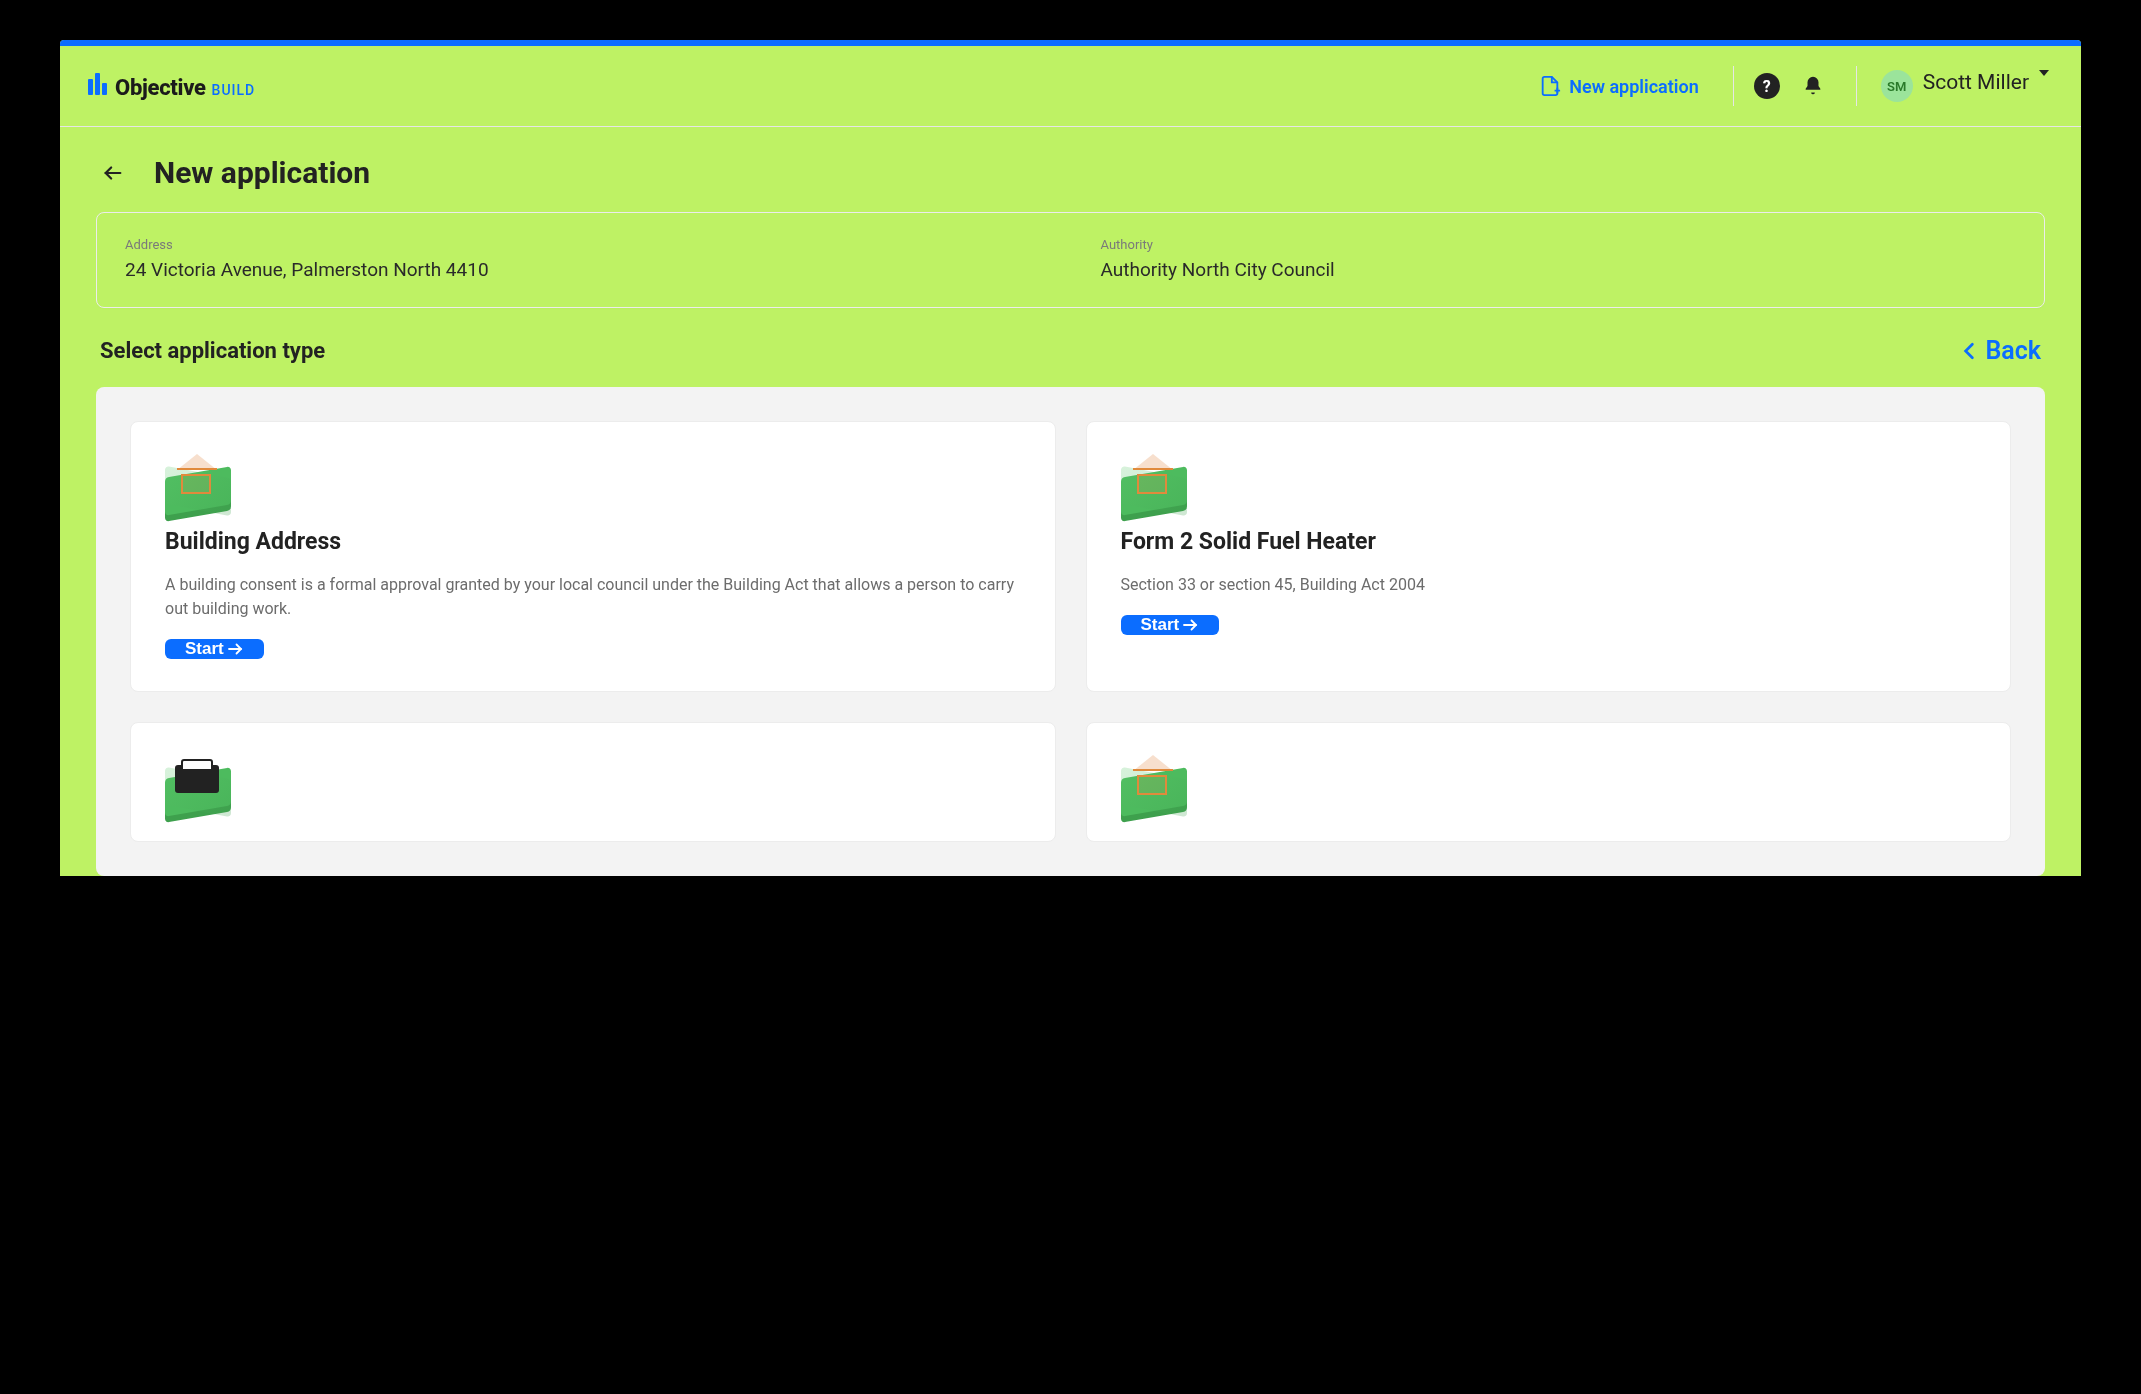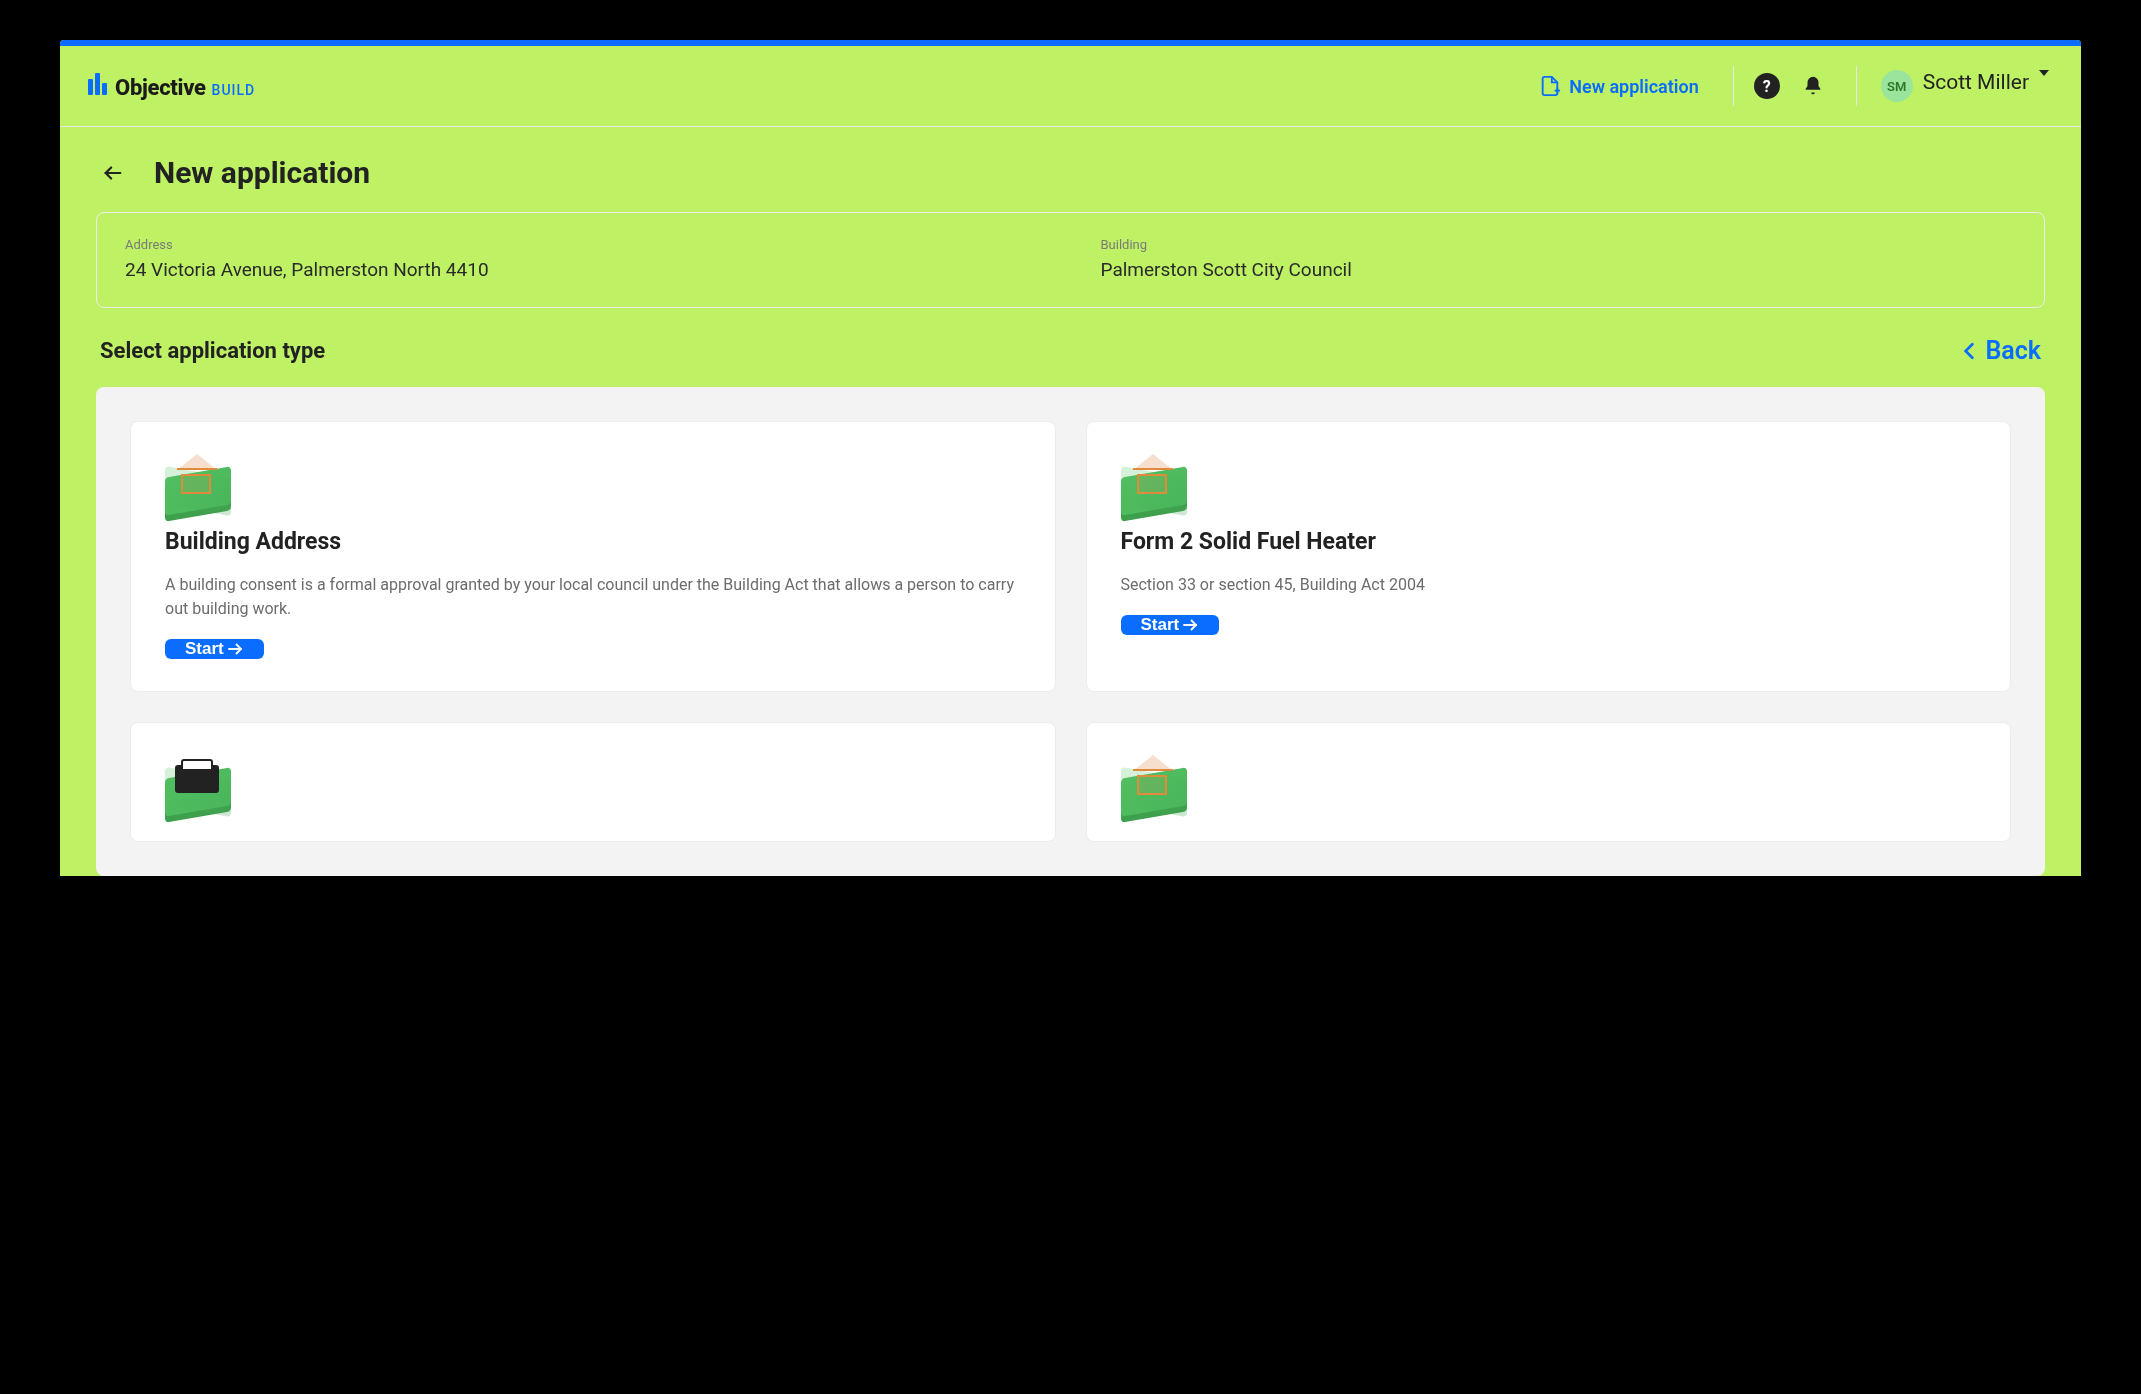--- a/index.html
+++ b/index.html
@@ -160,22 +160,22 @@
   </div>
 
   <div class="content">
 
     <div class="summary-card">
       <div class="summary-col">
         <div class="summary-label">Address</div>
         <div class="summary-value">24 Victoria Avenue, Palmerston North 4410</div>
       </div>
       <div class="summary-col">
-        <div class="summary-label">Building</div>
-        <div class="summary-value">Palmerston Scott City Council</div>
+        <div class="summary-label">Authority</div>
+        <div class="summary-value">Authority North City Council</div>
       </div>
     </div>
 
     <div class="section-header">
       <h2 class="section-title">Select application type</h2>
       <div class="back-link">
         <svg width="12" height="18" viewBox="0 0 10 16" fill="none" stroke="#0b6dff" stroke-width="2.4" stroke-linecap="round">
           <polyline points="8 2 2 8 8 14"></polyline>
         </svg>
         <span>Back</span>

